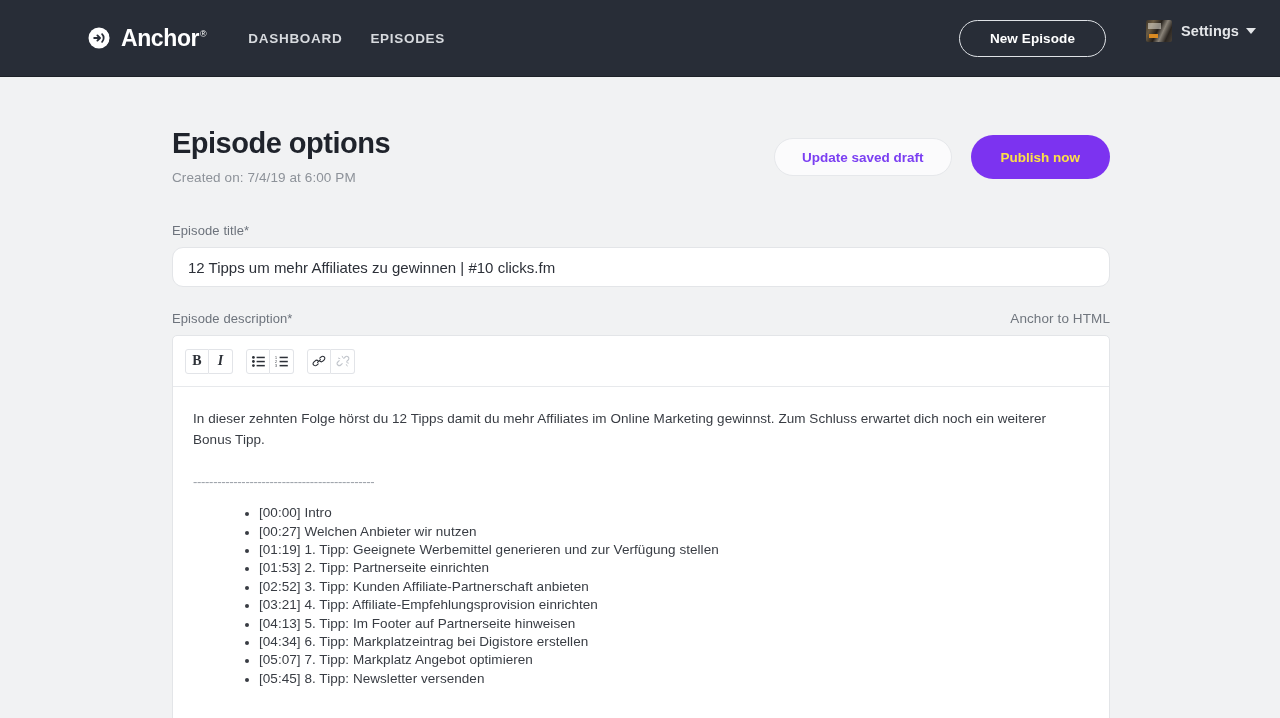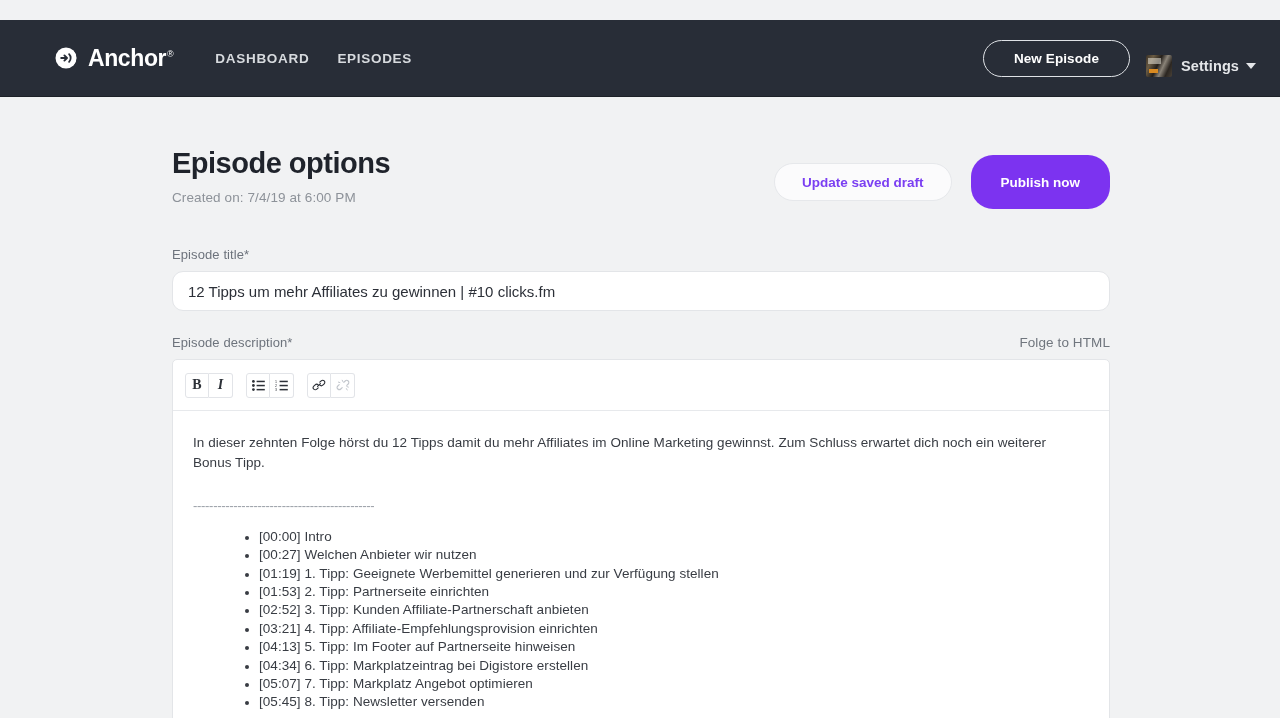--- a/index.html
+++ b/index.html
@@ -17,23 +17,22 @@
     -webkit-font-smoothing: antialiased;
   }
 
   
   .navbar {
     height: 77px;
     background: #282d37;
     border-bottom: 1px solid #1d2128;
     display: flex;
     align-items: center;
-    padding: 0 24px 0 55px;
+    padding: 0 24px 0 88px;
     position: relative;
-    margin-top: 20px;
   }
 
   .brand {
     display: flex;
     align-items: center;
     gap: 7px;
     margin-right: 42px;
     cursor: pointer;
   }
 
@@ -71,22 +70,22 @@
     font-size: 13.5px;
     font-weight: bold;
     letter-spacing: 0.7px;
     text-decoration: none;
     cursor: pointer;
   }
 
   .nav-right {
     margin-left: auto;
     display: flex;
-    align-items: flex-end;
-    gap: 16px;
+    align-items: flex-start;
+    gap: 40px;
   }
 
   .btn-new-episode {
     border: 1.5px solid #dfe2e6;
     color: #ffffff;
     background: transparent;
     border-radius: 22px;
     padding: 0 30px;
     height: 37px;
     font-size: 13.5px;
@@ -184,23 +183,23 @@
     padding: 0 27px;
     font-size: 13.5px;
     font-weight: bold;
     font-family: inherit;
     cursor: pointer;
   }
 
   .btn-publish {
     background: #7c33f0;
     border: none;
-    color: #ffffff;
+    color: #fde047;
     border-radius: 22px;
-    height: 54px;
+    height: 44px;
     padding: 0 30px;
     font-size: 13.5px;
     font-weight: bold;
     font-family: inherit;
     cursor: pointer;
   }
 
   .field-label {
     font-size: 13px;
     color: #6d737c;
@@ -367,21 +366,21 @@
   </div>
 
   <div class="title-block">
     <div class="field-label">Episode title*</div>
     <input class="text-input" type="text" value="12 Tipps um mehr Affiliates zu gewinnen | #10 clicks.fm" style="">
   </div>
 
   <div class="desc-block">
     <div class="desc-head">
       <div class="field-label">Episode description*</div>
-      <div class="switch-html">Folge to HTML</div>
+      <div class="switch-html">Anchor to HTML</div>
     </div>
 
     <div class="editor">
 
       <div class="editor-toolbar">
 
         <div class="tool-group">
           <div class="tool-btn bold">B</div>
           <div class="tool-btn italic">I</div>
         </div>

